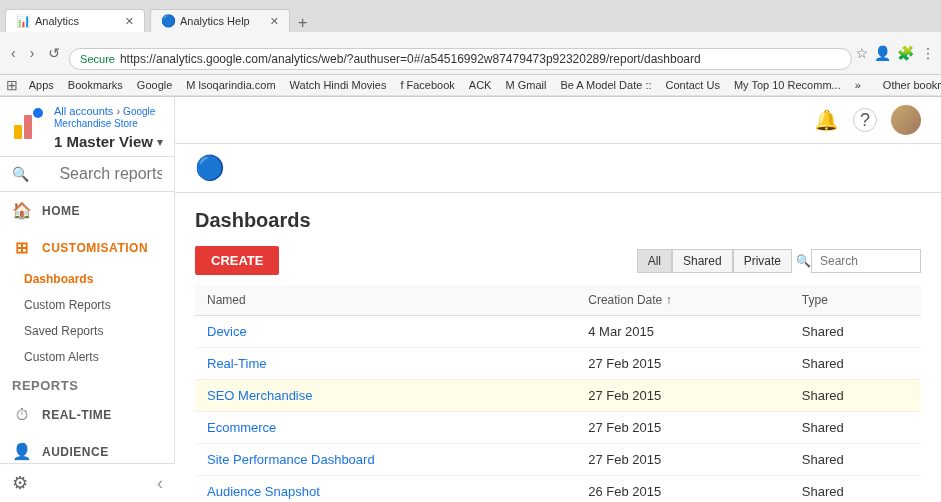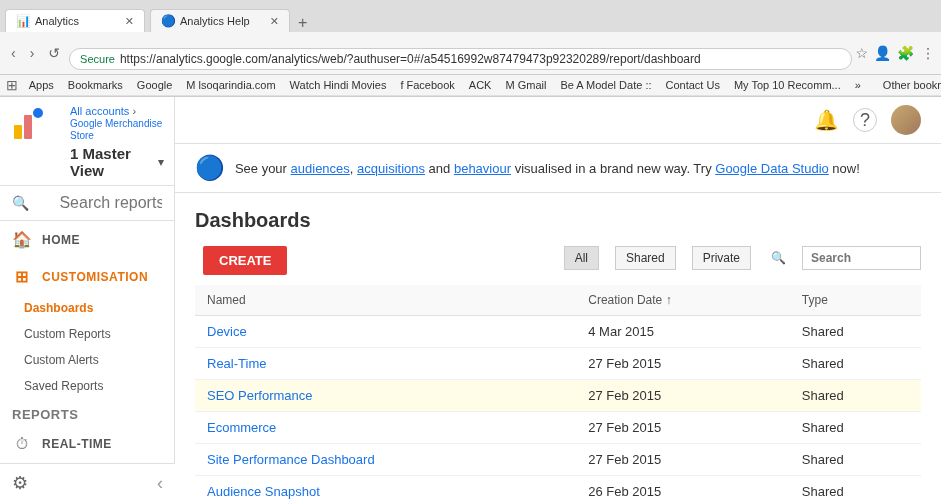--- a/index.html
+++ b/index.html
@@ -52,26 +52,26 @@
     .main-content { flex: 1; overflow-y: auto; background: #fff; }
     
     .ga-top-bar { background: #fff; padding: 8px 20px; border-bottom: 1px solid #e0e0e0; display: flex; align-items: center; justify-content: space-between; }
     .avatar { width: 30px; height: 30px; border-radius: 50%; background: #ccc; overflow: hidden; cursor: pointer; }
 
     .banner { background: #fff; padding: 10px 20px; border-bottom: 1px solid #e0e0e0; display: flex; align-items: center; gap: 10px; font-size: 13px; }
 
     .dashboards-section { padding: 16px 20px; }
     .dashboards-title { font-size: 20px; color: #333; margin-bottom: 14px; }
 
-    .dashboards-toolbar { display: flex; align-items: flex-start; justify-content: space-between; margin-bottom: 0; margin-left: 8px; }
+    .dashboards-toolbar { display: flex; align-items: center; justify-content: space-between; margin-bottom: 0; }
     .create-btn { background: #e53935; color: #fff; border: none; padding: 7px 16px; font-size: 13px; font-weight: bold; cursor: pointer; border-radius: 2px; }
-    .filter-group { display: flex; align-items: center; gap: 16px; }
+    .filter-group { display: flex; align-items: center; gap: 0; }
     .filter-btn { border: 1px solid #ccc; background: #f5f5f5; padding: 4px 10px; font-size: 12px; cursor: pointer; color: #333; }
     .filter-btn.active { background: #e0e0e0; }
-    .filter-search { border: 1px solid #ccc; padding: 4px 8px; font-size: 12px; width: 119px; outline: none; font-weight: bold; }
+    .filter-search { border: 1px solid #ccc; padding: 4px 8px; font-size: 12px; width: 110px; outline: none; }
 
     .dashboards-table { width: 100%; border-collapse: collapse; margin-top: 10px; }
     .dashboards-table th { text-align: left; padding: 8px 12px; font-size: 12px; color: #555; font-weight: normal; border-bottom: 1px solid #e0e0e0; background: #f9f9f9; }
     .dashboards-table td { padding: 8px 12px; font-size: 13px; border-bottom: 1px solid #f0f0f0; }
     .dashboards-table tr.highlighted { background: #fffde7; }
     .dashboard-link { color: #1a73e8; text-decoration: none; font-size: 13px; }
 
     .table-footer { display: flex; align-items: center; justify-content: flex-end; padding: 8px 12px; border-top: 1px solid #e0e0e0; font-size: 12px; color: #555; gap: 10px; }
 
     
@@ -125,21 +125,21 @@
     <span class="bookmark-item">»</span>
     <span style="flex:1"></span>
     <span class="bookmark-item">Other bookmarks</span>
   </div>
 </div>
 
 <div class="app-container">
 
   <div class="sidebar">
 
-    <div style="display:flex; align-items:flex-start; padding:8px 10px 6px; border-bottom:1px solid #e0e0e0; gap:24px;">
+    <div style="display:flex; align-items:flex-start; padding:8px 10px 6px; border-bottom:1px solid #e0e0e0; gap:8px;">
       <div style="width:36px; height:36px; flex-shrink:0;">
         <svg viewBox="0 0 36 36" width="36" height="36">
           <rect x="4" y="20" width="8" height="14" rx="1" fill="#F4B400"></rect>
           <rect x="14" y="10" width="8" height="24" rx="1" fill="#E57373"></rect>
           <circle cx="28" cy="8" r="5" fill="#1a73e8"></circle>
         </svg>
       </div>
       <div>
         <div style="font-size:11px; color:#555;">
           <span style="color:#1a73e8; cursor:pointer;">All accounts</span>
@@ -164,22 +164,22 @@
     </div>
 
     <div class="sidebar-nav-item active-section">
       <span class="sidebar-nav-icon" style="color:#e8710a;">⊞</span>
       <span style="font-size:12px; font-weight:bold; letter-spacing:0.5px;">CUSTOMISATION</span>
     </div>
 
     <div class="sidebar-sub-items">
       <div class="sidebar-sub-item active">Dashboards</div>
       <div class="sidebar-sub-item">Custom Reports</div>
+      <div class="sidebar-sub-item">Saved Reports</div>
       <div class="sidebar-sub-item">Custom Alerts</div>
-      <div class="sidebar-sub-item">Saved Reports</div>
     </div>
 
     <div class="sidebar-section-label">Reports</div>
 
     <div class="sidebar-nav-item">
       <span class="sidebar-nav-icon">⏱</span>
       <span style="font-size:12px; font-weight:bold; letter-spacing:0.5px;">REAL-TIME</span>
     </div>
     <div class="sidebar-nav-item">
       <span class="sidebar-nav-icon">👤</span>
@@ -206,23 +206,20 @@
       <div></div>
       <div class="ga-top-right">
         <span style="font-size:20px; color:#555; cursor:pointer;">🔔</span>
         <span style="font-size:18px; color:#555; cursor:pointer; border:1px solid #ccc; border-radius:50%; width:24px; height:24px; display:inline-flex; align-items:center; justify-content:center;">?</span>
         <div class="avatar" style="background: linear-gradient(135deg, #c9a96e 0%, #a0785e 100%);"></div>
       </div>
     </div>
 
     <div class="banner">
       <span style="font-size:24px;">🔵</span>
-      <span>
-        <span>See your </span><a href="#" style="color:#1a73e8;">audiences</a><span>, </span><a href="#" style="color:#1a73e8;">acquisitions</a><span> and </span><a href="#" style="color:#1a73e8;">behaviour</a><span> visualised in a brand new way. Try </span><a href="#" style="color:#1a73e8;">Google Data Studio</a><span> now!</span>
-      </span>
     </div>
 
     <div class="dashboards-section">
       <h2 class="dashboards-title">Dashboards</h2>
 
       <div class="dashboards-toolbar">
         <button class="create-btn">CREATE</button>
         <div class="filter-group">
           <button class="filter-btn active">All</button>
           <button class="filter-btn">Shared</button>
@@ -257,21 +254,21 @@
   </tr>
             <tr>
     <td>
       <a href="#" class="dashboard-link">Real-Time</a>
     </td>
     <td>27 Feb 2015</td>
     <td>Shared</td>
   </tr>
             <tr class="highlighted">
     <td>
-      <a href="#" class="dashboard-link">SEO Performance</a>
+      <a href="#" class="dashboard-link">SEO Merchandise</a>
     </td>
     <td>27 Feb 2015</td>
     <td>Shared</td>
   </tr>
             <tr>
     <td>
       <a href="#" class="dashboard-link">Ecommerce</a>
     </td>
     <td>27 Feb 2015</td>
     <td>Shared</td>

